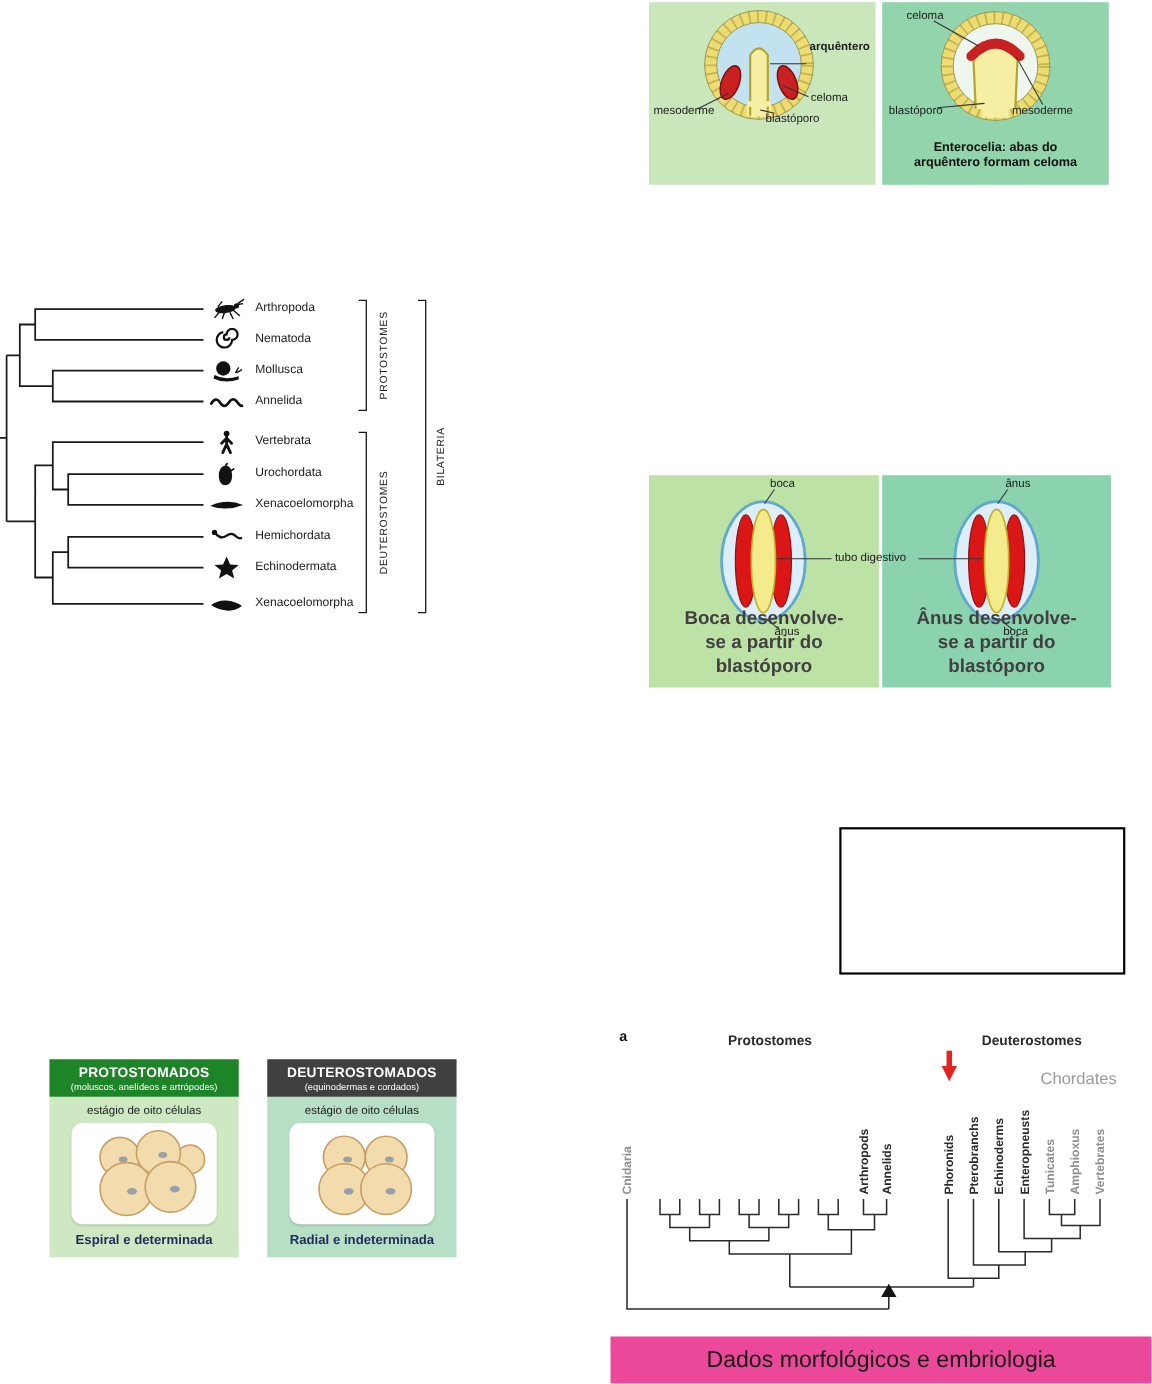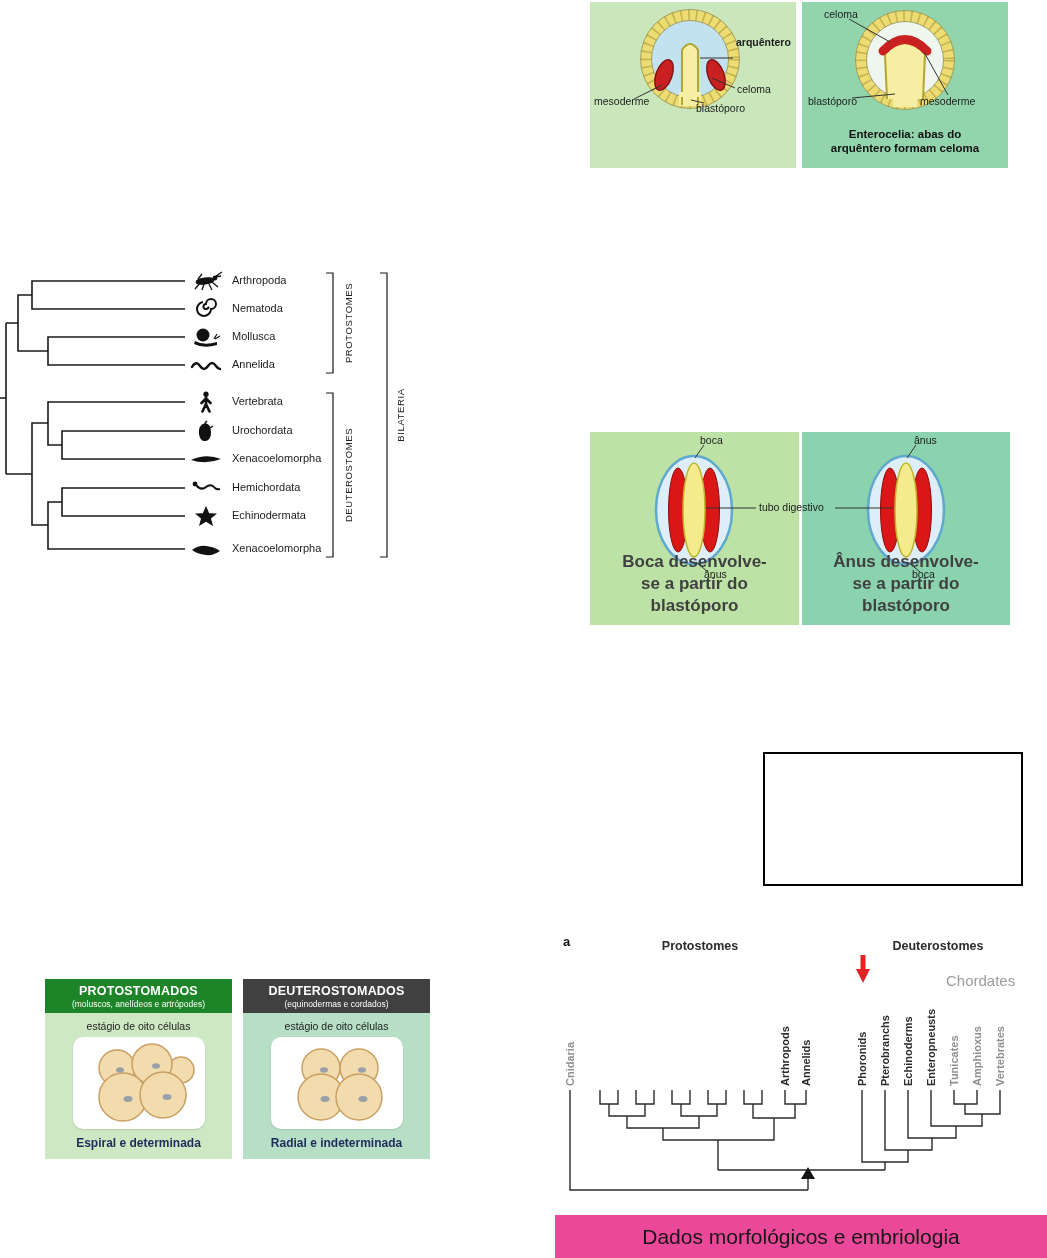--- a/index.html
+++ b/index.html
@@ -9,21 +9,21 @@
   .panel { position:absolute; }
   .lbl { position:absolute; font-size:10.5px; color:#1c1c1c; white-space:nowrap; }
   .cap { position:absolute; left:0; right:0; text-align:center; font-weight:bold;
          font-size:11.5px; color:#111; line-height:1.28; }
   .cap2 { position:absolute; left:0; right:0; bottom:8px; text-align:center; font-weight:bold;
           font-size:17px; color:#404040; line-height:1.3; padding:0 26px; }
   .taxon { position:absolute; font-size:11px; color:#1c1c1c; white-space:nowrap; }
   .tl { font:bold 11px "Liberation Sans", sans-serif; fill:#2b2b2b; }
   .tl.gray { fill:#8f8f8f; }
   .gl { font:9.5px "Liberation Sans", sans-serif; letter-spacing:0.6px; fill:#222; }
-  .clv-panel { position:absolute; top:0; width:187px; height:180px;margin-top:16px; }
+  .clv-panel { position:absolute; top:0; width:172px; height:180px; }
   .clv-header { height:34px; display:flex; flex-direction:column; align-items:center; justify-content:center; }
   .clv-h1 { color:#fff; font-weight:bold; font-size:12.5px; letter-spacing:0.2px; }
   .clv-h2 { color:#fff; font-size:8.5px; margin-top:1px; }
   .clv-stage { text-align:center; font-size:10.5px; margin-top:7px; color:#1c1c1c; }
   .clv-box { width:132px; height:92px; margin:5px auto 0; background:#fff; border-radius:10px;
              position:relative; box-shadow:0 1px 2px rgba(0,0,0,0.12); }
   .clv-cap { text-align:center; font-weight:bold; font-size:12px; margin-top:7px; color:#1f2c5a; }
   .hdr { position:absolute; text-align:center; font-weight:bold; font-size:12.5px; color:#2b2b2b; }
   .capbar { position:absolute; left:0; top:287px; width:492px; height:43px; background:#ec4899;
             display:flex; align-items:center; justify-content:center; font-size:21px; color:#161616; }

